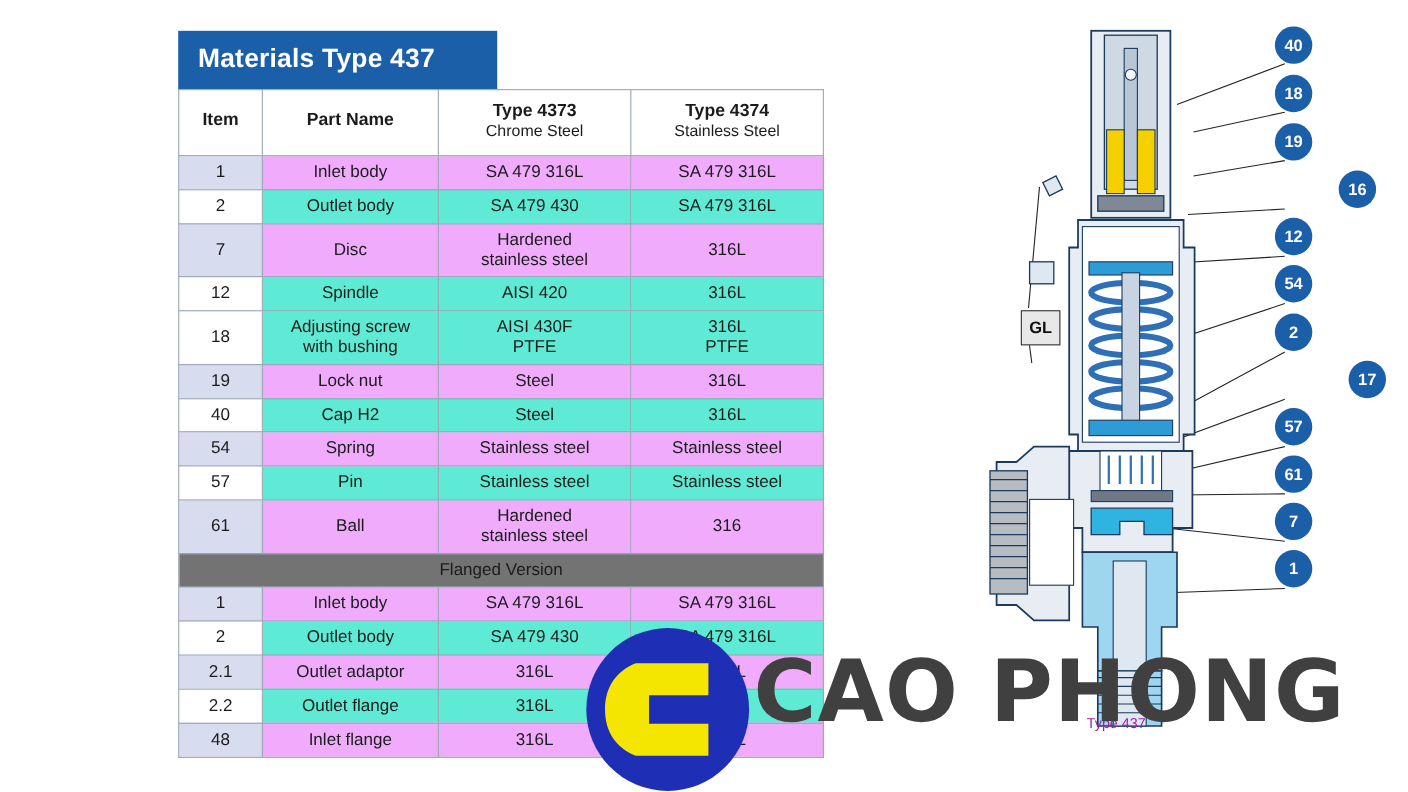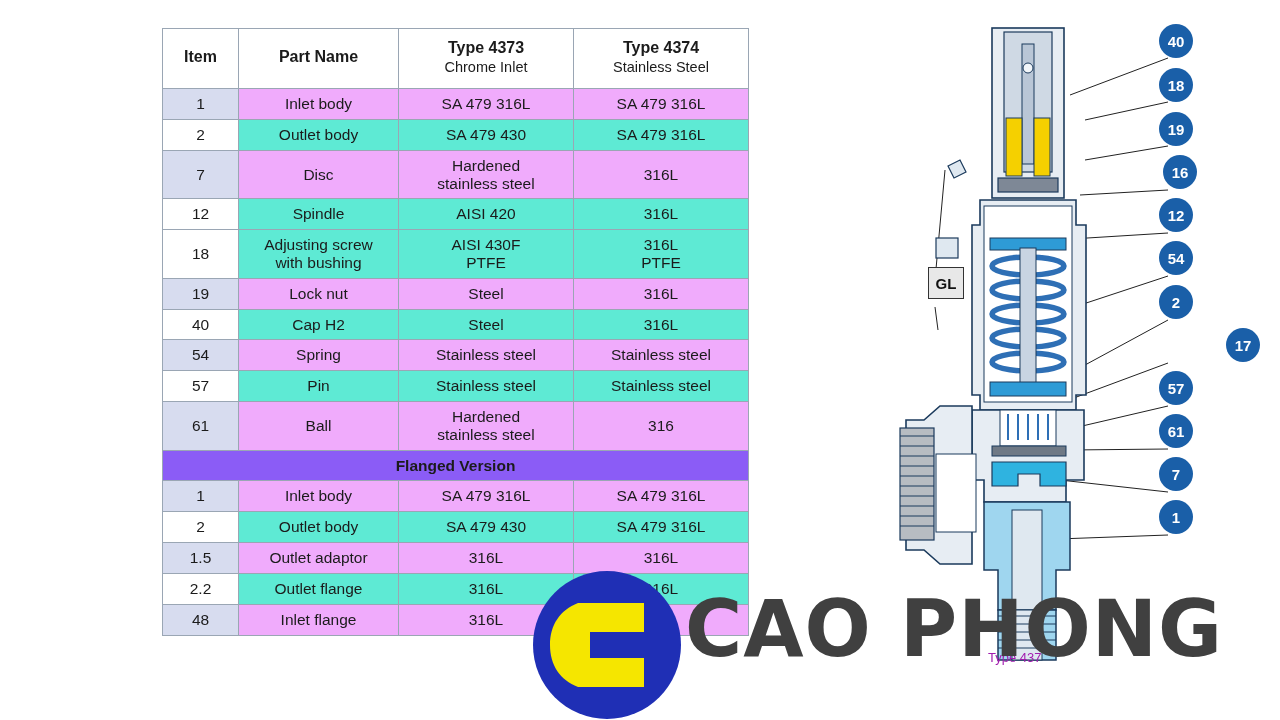--- a/index.html
+++ b/index.html
@@ -61,23 +61,23 @@
 
   tr.alt td{background:#f0abfc;}
   tr.alt td.item{background:#d7dcef;}
   tr.norm td{background:#5eead4;}
   tr.norm td.item{background:#ffffff;}
 
   td.item{font-size:15px;}
   td.part{font-size:15.5px;}
 
   .section-row td{
-    font-weight:bold;
+    font-weight:normal;
     font-size:16px;
-    background:#8b5cf6;
+    background:#737373;
     border-left:1px solid #9aa6b4;
     border-right:1px solid #9aa6b4;
     border-top:3px solid #1b1b1b;
     border-bottom:1px solid #9aa6b4;
     padding:9px 4px;
   }
 
   
   .drawing{
     position:absolute;
@@ -96,21 +96,21 @@
     width:34px;height:34px;
     border-radius:50%;
     background:#1a5fa8;
     color:#fff;
     font-size:15px;
     font-weight:bold;
     display:flex;align-items:center;justify-content:center;
   }
   .gl-box{
     position:absolute;
-    left:928px; top:267px;
+    left:928px; top:282px;
     width:34px;height:30px;
     border:1.5px solid #333;
     background:#e8e8e8;
     color:#111;
     font-size:15px;font-weight:bold;
     display:flex;align-items:center;justify-content:center;
   }
 
   
   .watermark{
@@ -129,35 +129,36 @@
     font-family:"DejaVu Sans", sans-serif;
   }
 </style>
 </head>
 <body>
 
 <div id="root">
 
   <div class="table-block">
 
+    <div class="title-tab">Materials Type 437</div>
 
     <table class="mat">
       <colgroup>
         <col class="c-item">
           <col class="c-part">
           <col class="c-a">
           <col class="c-b">
       </colgroup>
       <thead>
         <tr>
           <th>Item</th>
           <th>Part Name</th>
           <th>
             <span>Type 4373</span>
-            <span class="sub">Chrome Inlet</span>
+            <span class="sub">Chrome Steel</span>
           </th>
           <th>
             <span>Type 4374</span>
             <span class="sub">Stainless Steel</span>
           </th>
         </tr>
       </thead>
       <tbody id="tbody-main">
           <tr class="alt">
             <td class="item">1</td>
@@ -232,21 +233,21 @@
             <td>SA 479 316L</td>
             <td>SA 479 316L</td>
           </tr>
           <tr class="norm">
             <td class="item">2</td>
             <td class="part">Outlet body</td>
             <td>SA 479 430</td>
             <td>SA 479 316L</td>
           </tr>
           <tr class="alt">
-            <td class="item">1.5</td>
+            <td class="item">2.1</td>
             <td class="part">Outlet adaptor</td>
             <td>316L</td>
             <td>316L</td>
           </tr>
           <tr class="norm">
             <td class="item">2.2</td>
             <td class="part">Outlet flange</td>
             <td>316L</td>
             <td>316L</td>
           </tr>
@@ -338,21 +339,21 @@
     </svg>
   </div>
 
   <div class="dwg-caption">Type 437</div>
   <div class="gl-box">GL</div>
 
   <div id="callout-layer">
       <div class="callout" style="left: 1159px; top: 24px;">40</div>
       <div class="callout" style="left: 1159px; top: 68px;">18</div>
       <div class="callout" style="left: 1159px; top: 112px;">19</div>
-      <div class="callout" style="left: 1163px; top: 155px; text-align: right;">16</div>
+      <div class="callout" style="left: 1217px; top: 155px; text-align: right;">16</div>
       <div class="callout" style="left: 1159px; top: 198px;">12</div>
       <div class="callout" style="left: 1159px; top: 241px;">54</div>
       <div class="callout" style="left: 1159px; top: 285px;">2</div>
       <div class="callout" style="left: 1226px; top: 328px;">17</div>
       <div class="callout" style="left: 1159px; top: 371px;">57</div>
       <div class="callout" style="left: 1159px; top: 414px;">61</div>
       <div class="callout" style="left: 1159px; top: 457px;">7</div>
       <div class="callout" style="left: 1159px; top: 500px;">1</div>
     </div>
 

